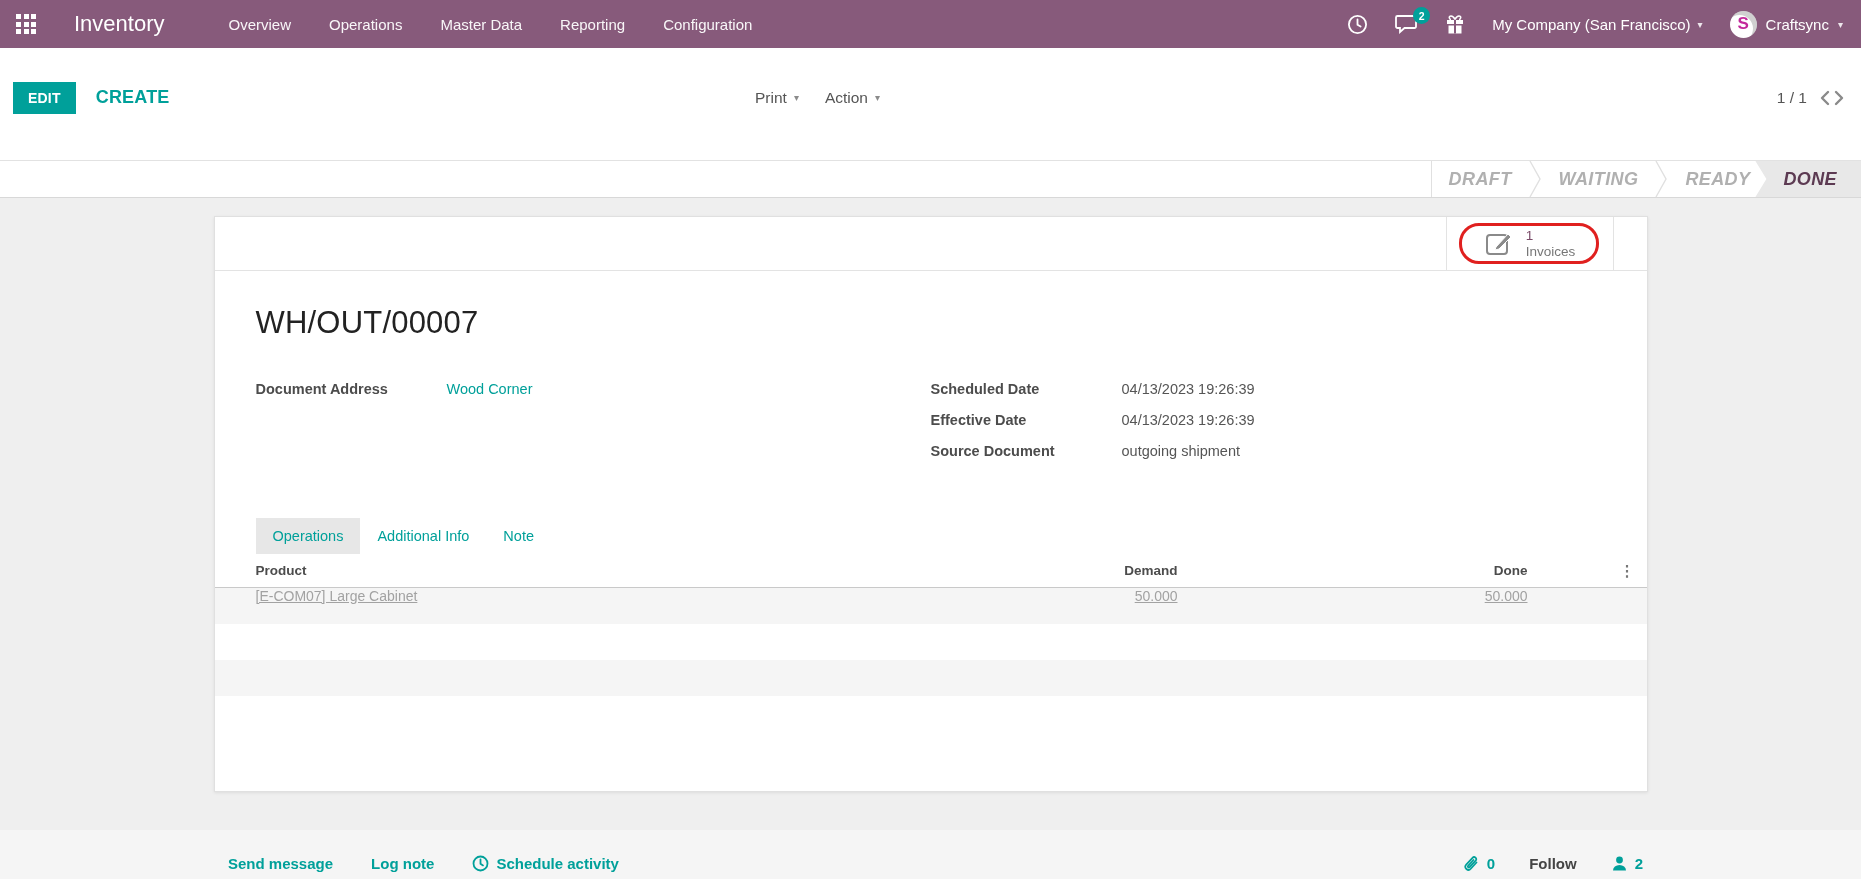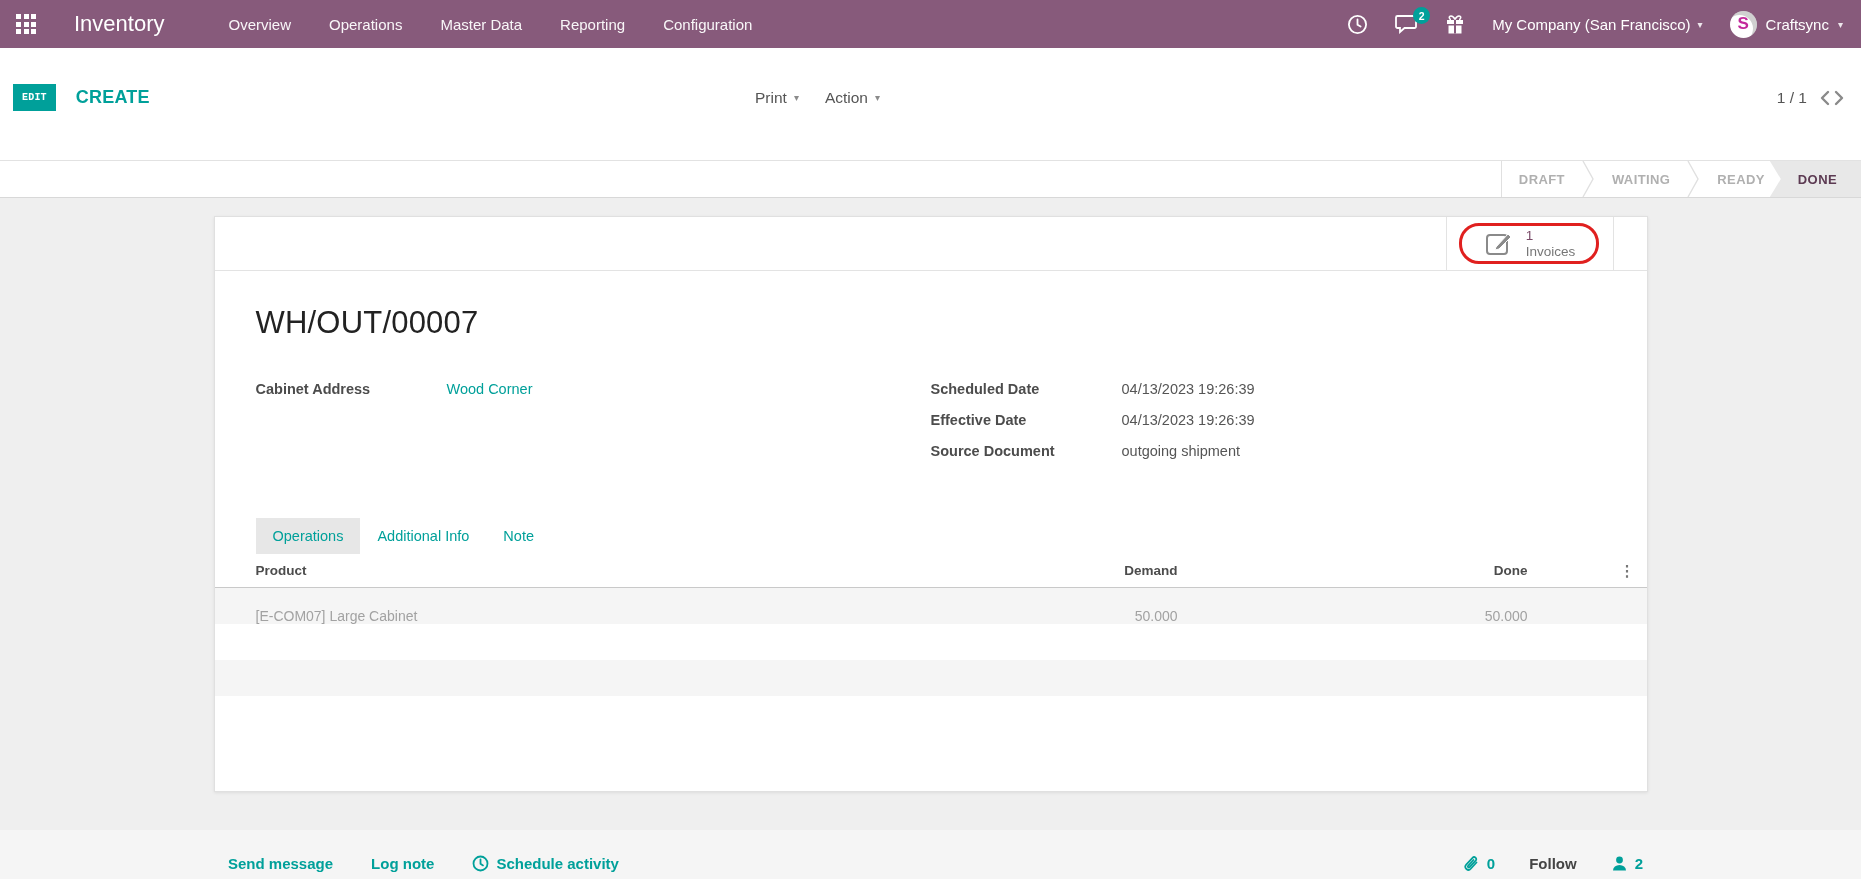--- a/index.html
+++ b/index.html
@@ -26,42 +26,42 @@
     box-shadow: inset -4px 4px 0 rgba(120,120,120,.35); }
   .user-item { display: flex; align-items: center; gap: 9px; cursor: pointer; font-size: 15px; }
 
   
   .control-panel { background: #fff; height: 112px; padding: 14px 16px 0 13px; }
   .breadcrumb { font-size: 21px; }
   .breadcrumb .parent { color: #00A09A; cursor: pointer; }
   .breadcrumb .sep, .breadcrumb .current { color: #777; }
   .cp-row { display: flex; align-items: center; margin-top: 17px; }
   .btn-primary { background: #00A09A; color: #fff; border: none; font-weight: 700;
-    font-size: 10px; padding: 8px 9px; cursor: pointer; letter-spacing: .2px; font-family: Liberation Mono, monospace; }
+    font-size: 14px; padding: 8px 15px; cursor: pointer; letter-spacing: .2px; }
   .btn-link { background: none; border: none; color: #00A09A; font-weight: 700;
     font-size: 18px; padding: 8px 14px; cursor: pointer; margin-left: 6px; letter-spacing: .2px; }
   .cp-center { position: absolute; left: 755px; display: flex; gap: 26px; }
   .dd-btn { background: none; border: none; color: #555; font-size: 15.5px; cursor: pointer;
     display: flex; align-items: center; gap: 7px; }
   .dd-btn .caret { color: #777; }
   .cp-right { margin-left: auto; display: flex; align-items: center; gap: 4px; }
   .pager-count { font-size: 15.5px; color: #555; margin-right: 8px; }
   .pg-chev { cursor: pointer; display: flex; align-items: center; }
 
   
   .statusbar { background: #fff; height: 38px; border-top: 1px solid #e2e2e2;
     border-bottom: 1px solid #d8d8d8; display: flex; align-items: stretch; }
   .sb-left { display: flex; align-items: center; padding-left: 10px; }
   .sb-btn-primary { background: #00A09A; color: #fff; border: none; font-weight: 700;
     font-size: 13.5px; padding: 9px 17px; cursor: pointer; height: 100%; letter-spacing: .2px; }
   .sb-btn { background: none; border: none; color: #00A09A; font-weight: 700;
     font-size: 13.5px; padding: 9px 16px; cursor: pointer; margin-left: 11px; letter-spacing: .2px; }
   .pipeline { margin-left: auto; display: flex; align-items: stretch; border-left: 1px solid #e0e0e0; }
-  .state { display: flex; align-items: center; padding: 0 17px; font-size: 13px; font-weight: 700;
-    color: #b0b0b0; letter-spacing: .4px; cursor: pointer; }
+  .state { display: flex; align-items: center; padding: 0 17px; font-size: 18px; font-weight: 700;
+    color: #b0b0b0; letter-spacing: .4px; cursor: pointer; font-style: italic; }
   .state-sep { display: flex; align-items: center; }
   .state.active { background: #e8e8e8; color: #5C3A52; padding: 0 24px 0 28px;
     clip-path: polygon(0 0, 100% 0, 100% 100%, 0 100%, 11px 50%); margin-left: -12px; }
 
   
   .content { height: 614px; background: #efefef; }
   .sheet { width: 1434px; height: 576px; margin: 18px auto 0; background: #fff;
     border: 1px solid #e0e0e0; box-shadow: 0 1px 3px rgba(0,0,0,.08); position: relative; }
   .button-box { height: 54px; border-bottom: 1px solid #e3e3e3; position: relative; }
   .invoice-cell { position: absolute; right: 33px; top: 0; bottom: 0; width: 168px;
@@ -83,21 +83,21 @@
   .field-value { color: #555; }
   .field-value.link { color: #00A09A; cursor: pointer; }
 
   .tabs { display: flex; margin: 44px 41px 0; align-items: flex-end; }
   .tab { padding: 10px 17px; color: #00A09A; font-size: 14.5px; cursor: pointer; }
   .tab.active { background: #e7e7e7; }
 
   .table { width: 100%; }
   .thead { display: flex; align-items: center; height: 34px; border-bottom: 1px solid #c9c9c9;
     font-size: 13.5px; font-weight: 700; color: #4c4c4c; }
-  .trow { display: flex; align-items: flex-end; height: 36px; font-size: 14px; color: #a2a2a2; }
+  .trow { display: flex; align-items: flex-start; height: 36px; font-size: 14px; color: #a2a2a2; text-decoration: underline; }
   .trow.striped { background: #f5f5f5; }
   .col-product { flex: 1; padding-left: 41px; }
   .col-demand { width: 260px; text-align: right; }
   .col-done { width: 350px; text-align: right; }
   .col-menu { width: 119px; text-align: right; padding-right: 12px; color: #777;
     font-size: 15px; cursor: pointer; }
 
   
   .footer { height: 67px; background: #f5f5f5; display: flex; align-items: center;
     padding: 0 210px; }
@@ -231,21 +231,21 @@
         </div>
         <div class="annotation"></div>
       </div>
     </div>
 
     <div class="sheet-title">WH/OUT/00007</div>
 
     <div class="field-groups">
       <div class="field-group">
         <div class="field-row">
-          <span class="field-label">Cabinet Address</span>
+          <span class="field-label">Document Address</span>
           <span class="field-value link">Wood Corner</span>
         </div>
       </div>
       <div class="field-group">
         <div class="field-row">
           <span class="field-label">Scheduled Date</span>
           <span class="field-value">04/13/2023 19:26:39</span>
         </div>
         <div class="field-row">
           <span class="field-label">Effective Date</span>

